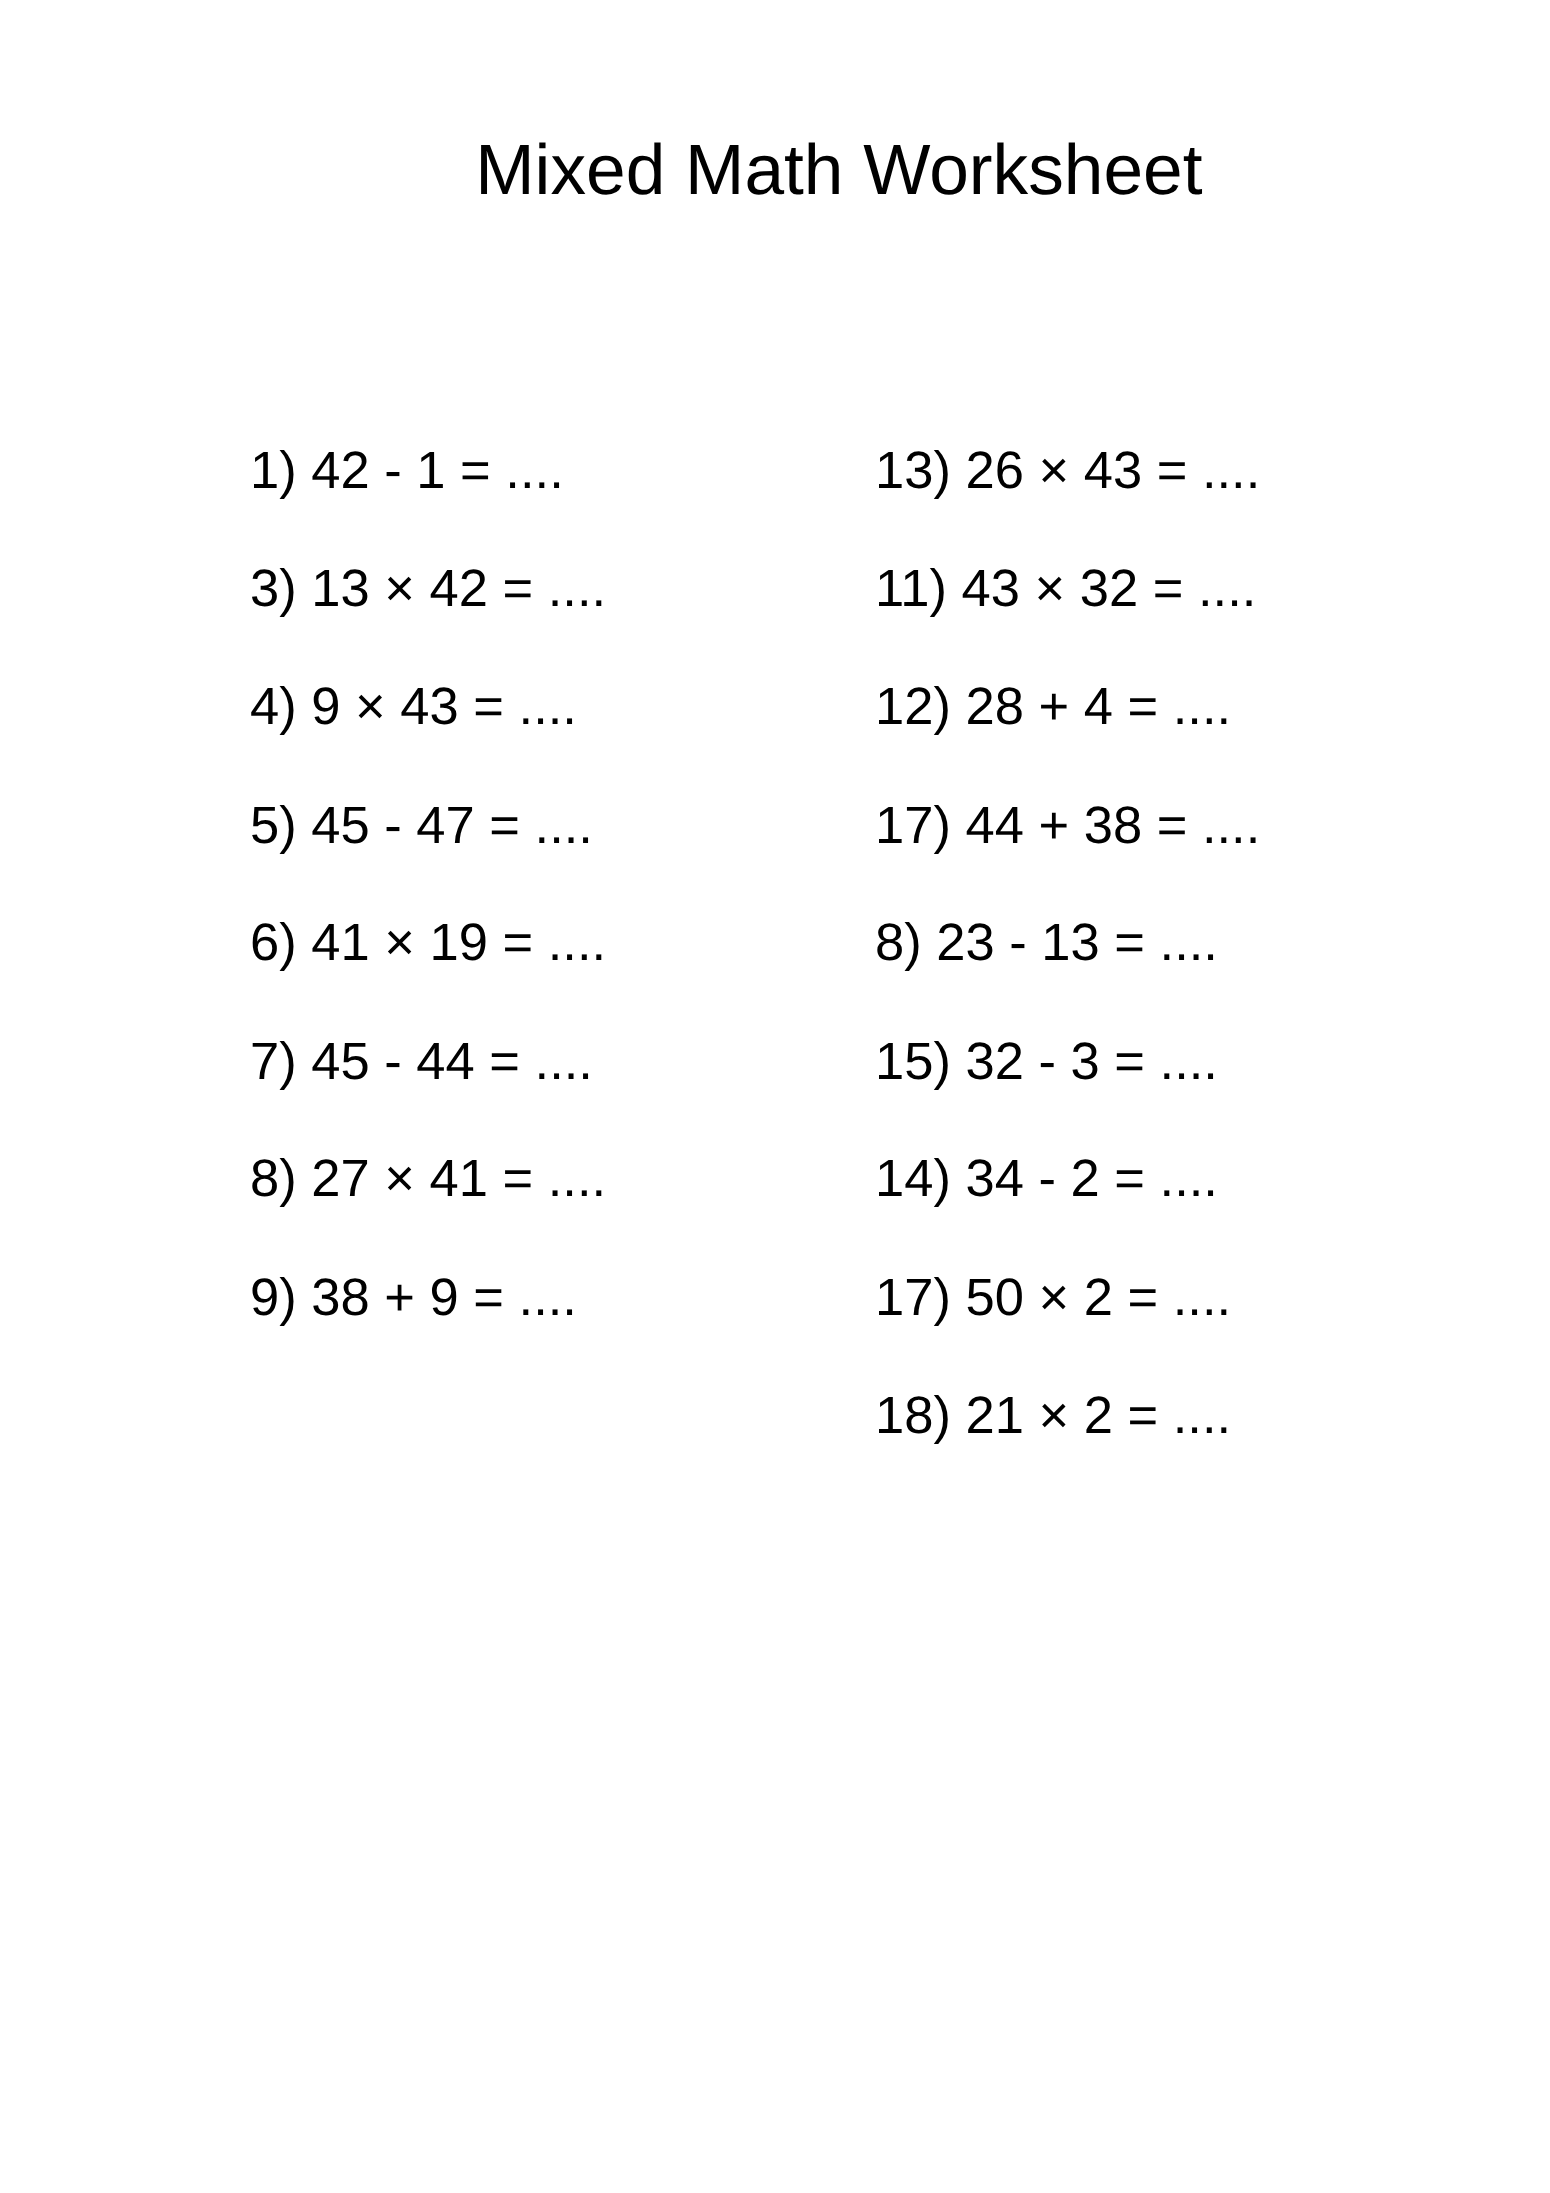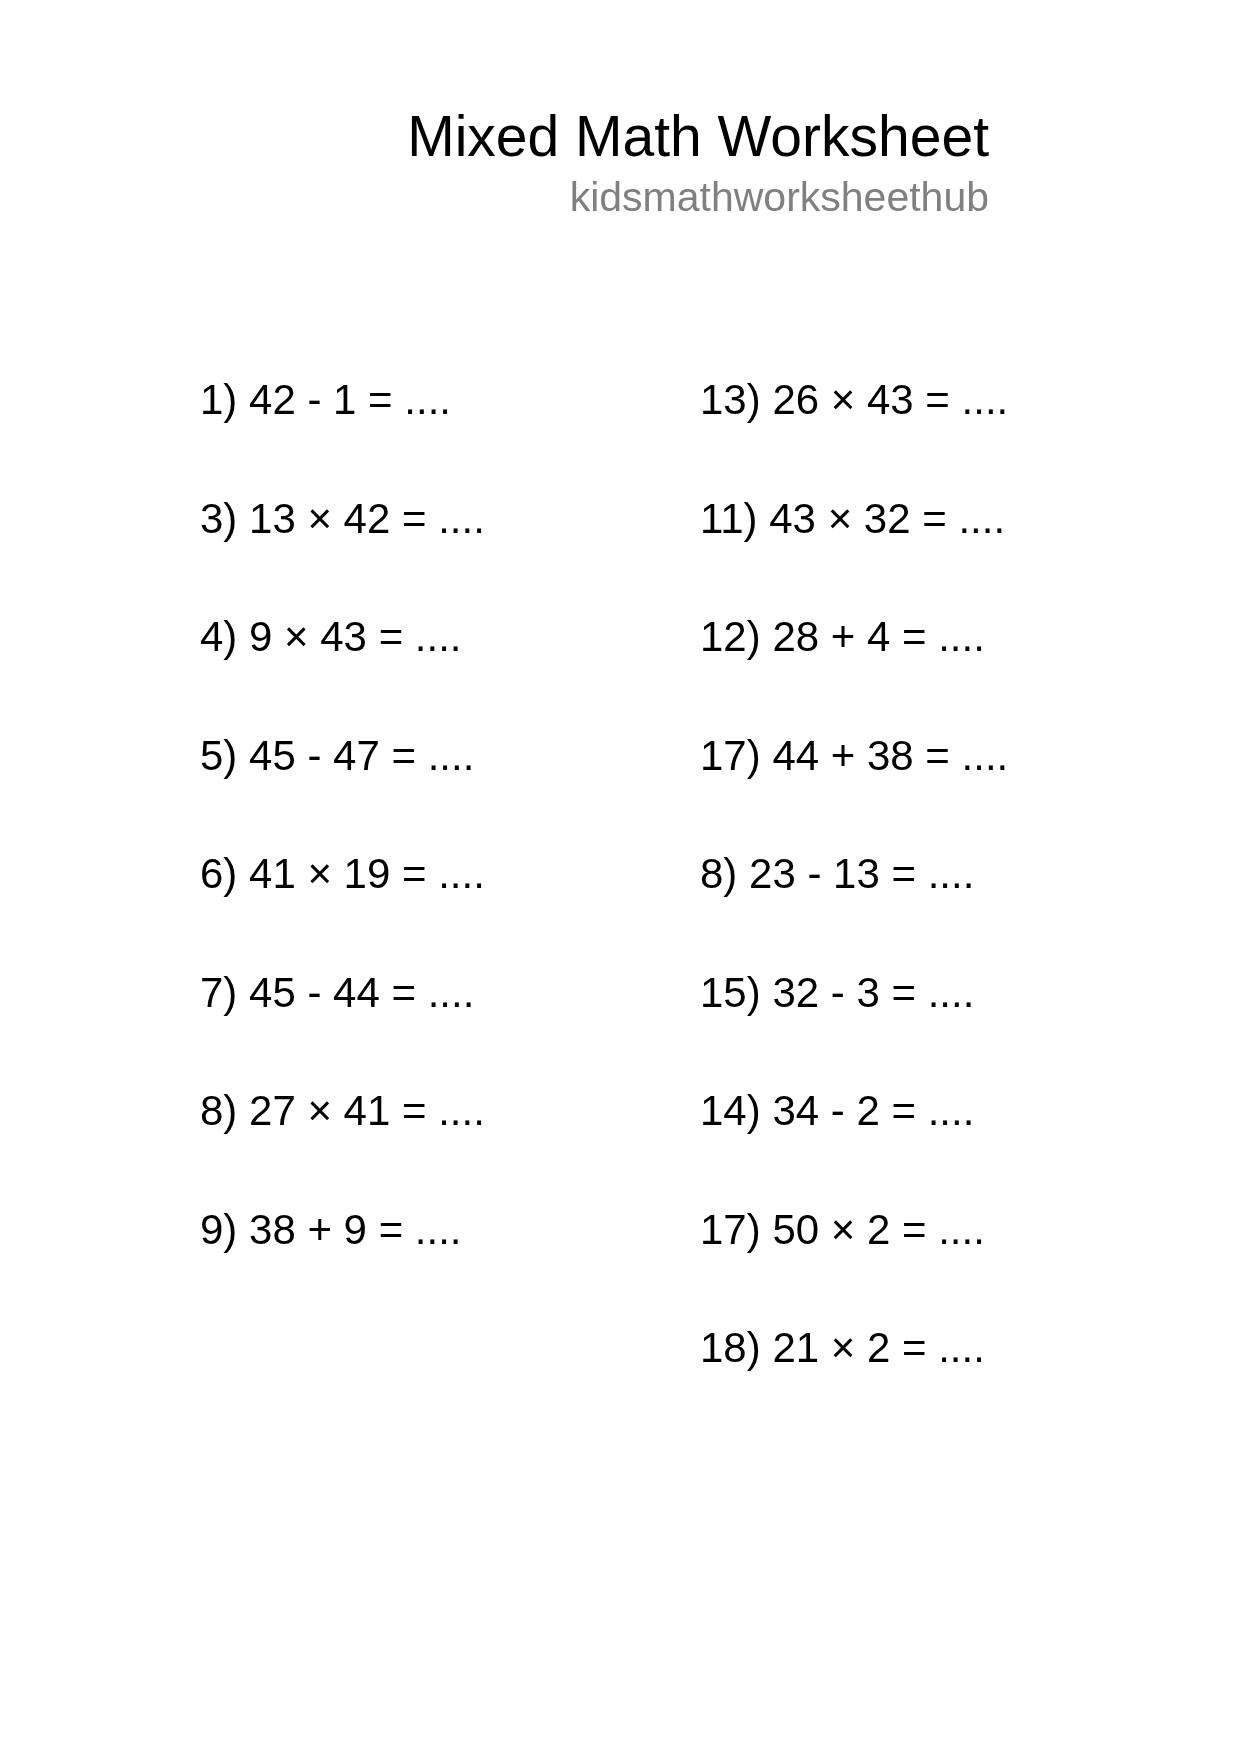--- a/index.html
+++ b/index.html
@@ -21,21 +21,20 @@
       width: 1240px;
       height: 1754px;
       background: #ffffff;
     }
     .header {
       position: absolute;
       left: 0;
       top: 96px;
       width: 962px;
       text-align: right;
-      padding-left: 27px;
     }
     .title {
       font-size: 57px;
       line-height: 80px;
       font-weight: normal;
       color: #000000;
       margin: 0;
       white-space: nowrap;
     }
     .subtitle {
@@ -58,33 +57,31 @@
       top: 0;
     }
     .column.left { left: 200px; }
     .column.right { left: 700px; }
     .problem {
       height: 94.5px;
       font-size: 42px;
       line-height: 60px;
       white-space: nowrap;
       color: #000000;
-      margin-top: 24px;
     }
     .problem .num { }
     .problem .expr { }
   </style>
 </head>
 <body>
 
 <div class="page">
 
   <div class="header">
     <h1 class="title">Mixed Math Worksheet</h1>
-    <div class="subtitle">kidsmathworksheethub</div>
   </div>
 
   <div class="problems">
     <div class="column left">
       <div class="problem"><span class="num">1)</span> <span class="expr">42 - 1 = ....</span></div>
       <div class="problem"><span class="num">3)</span> <span class="expr">13 × 42 = ....</span></div>
       <div class="problem"><span class="num">4)</span> <span class="expr">9 × 43 = ....</span></div>
       <div class="problem"><span class="num">5)</span> <span class="expr">45 - 47 = ....</span></div>
       <div class="problem"><span class="num">6)</span> <span class="expr">41 × 19 = ....</span></div>
       <div class="problem"><span class="num">7)</span> <span class="expr">45 - 44 = ....</span></div>

